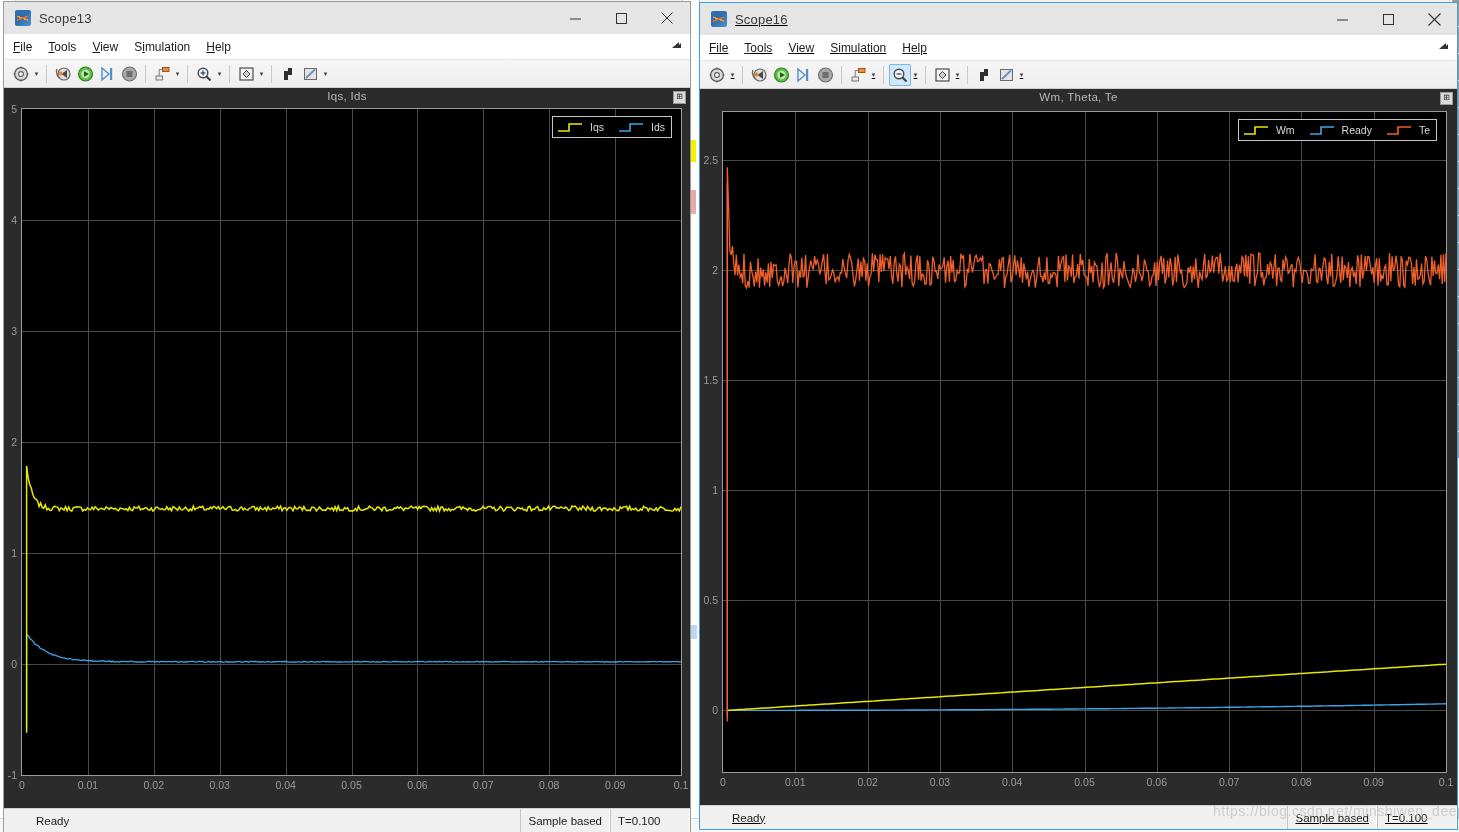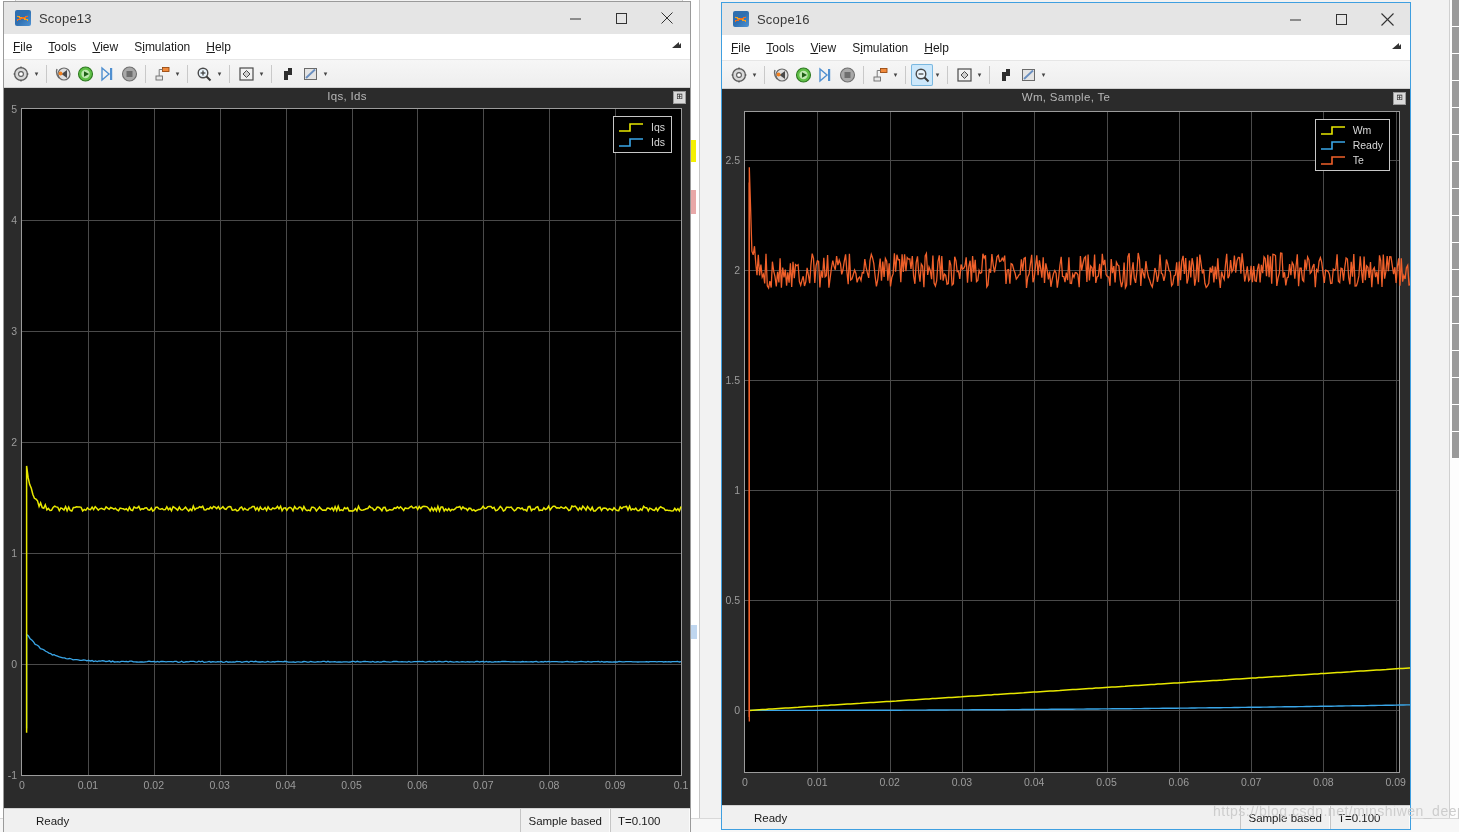--- a/index.html
+++ b/index.html
@@ -95,21 +95,21 @@
     transform:translateY(-50%);white-space:nowrap;
   }
   .xtick{
     position:absolute;top:100%;margin-top:4px;font-size:10.5px;color:#9c9c9c;
     transform:translateX(-50%);white-space:nowrap;
   }
   .trace{position:absolute;left:0;top:0;overflow:visible;}
 
   .legend{
     position:absolute;background:#000000;border:1px solid #c7c7c7;
-    padding:4px 6px 4px 4px;display:flex;flex-direction:column;gap:3px;
+    padding:4px 6px 4px 4px;display:flex;flex-direction:row;gap:14px;
   }
   .leg-row{display:flex;align-items:center;gap:7px;}
   .leg-row svg{display:block;flex:0 0 auto;}
   .leg-label{font-size:10.5px;color:#d8d8d8;white-space:nowrap;}
 
   
   .statusbar{
     height:23px;flex:0 0 23px;background:#f0f0f0;border-top:1px solid #d2d2d2;
     display:flex;align-items:center;font-size:11.5px;color:#1b1b1b;
   }
@@ -346,21 +346,21 @@
     </div>
 
   <div class="statusbar">
     <div class="st-ready">Ready</div>
     <div class="st-grow"></div>
     <div class="st-cell">Sample based</div>
     <div class="st-cell" style="min-width:64px;">T=0.100</div>
   </div>
 </div>
 
-<div class="scope active" style="left:722px;top:3px;width:688px;height:826px;">
+<div class="scope active" style="left:700px;top:3px;width:757px;height:826px;text-decoration:underline;">
 
   <div class="titlebar">
     <div class="tb-icon"></div>
     <div class="tb-title">Scope16</div>
     <div class="tb-spacer"></div>
     <div class="wbtn">
       <svg width="11" height="11" viewBox="0 0 11 11">
           <line x1="0" y1="6" x2="11" y2="6" stroke="#333" stroke-width="1"></line>
         </svg>
     </div>
@@ -467,21 +467,21 @@
     <div class="tbtn">
       <svg width="17" height="16" viewBox="0 0 17 16">
           <rect x="2.5" y="2.5" width="12" height="11" fill="#e4e4e4" stroke="#6a6a6a" stroke-width="1"></rect>
           <line x1="4" y1="12" x2="13" y2="3.5" stroke="#6a8fc0" stroke-width="1.8"></line>
         </svg>
     </div>
     <div class="caret">▾</div>
   </div>
 
   <div class="plotwrap">
-    <div class="plot-title">Wm, Sample, Te</div>
+    <div class="plot-title">Wm, Theta, Te</div>
     <div class="plot-dock">⊞</div>
 
     <div class="axes" id="axes2" style="left:22px;right:10px;top:22px;bottom:32px;">
         <div class="xtick" style="left: 0px;">0</div>
         <div class="gridline v" style="left: 72.3px;"></div>
         <div class="xtick" style="left: 72.3px;">0.01</div>
         <div class="gridline v" style="left: 144.6px;"></div>
         <div class="xtick" style="left: 144.6px;">0.02</div>
         <div class="gridline v" style="left: 216.9px;"></div>
         <div class="xtick" style="left: 216.9px;">0.03</div>

